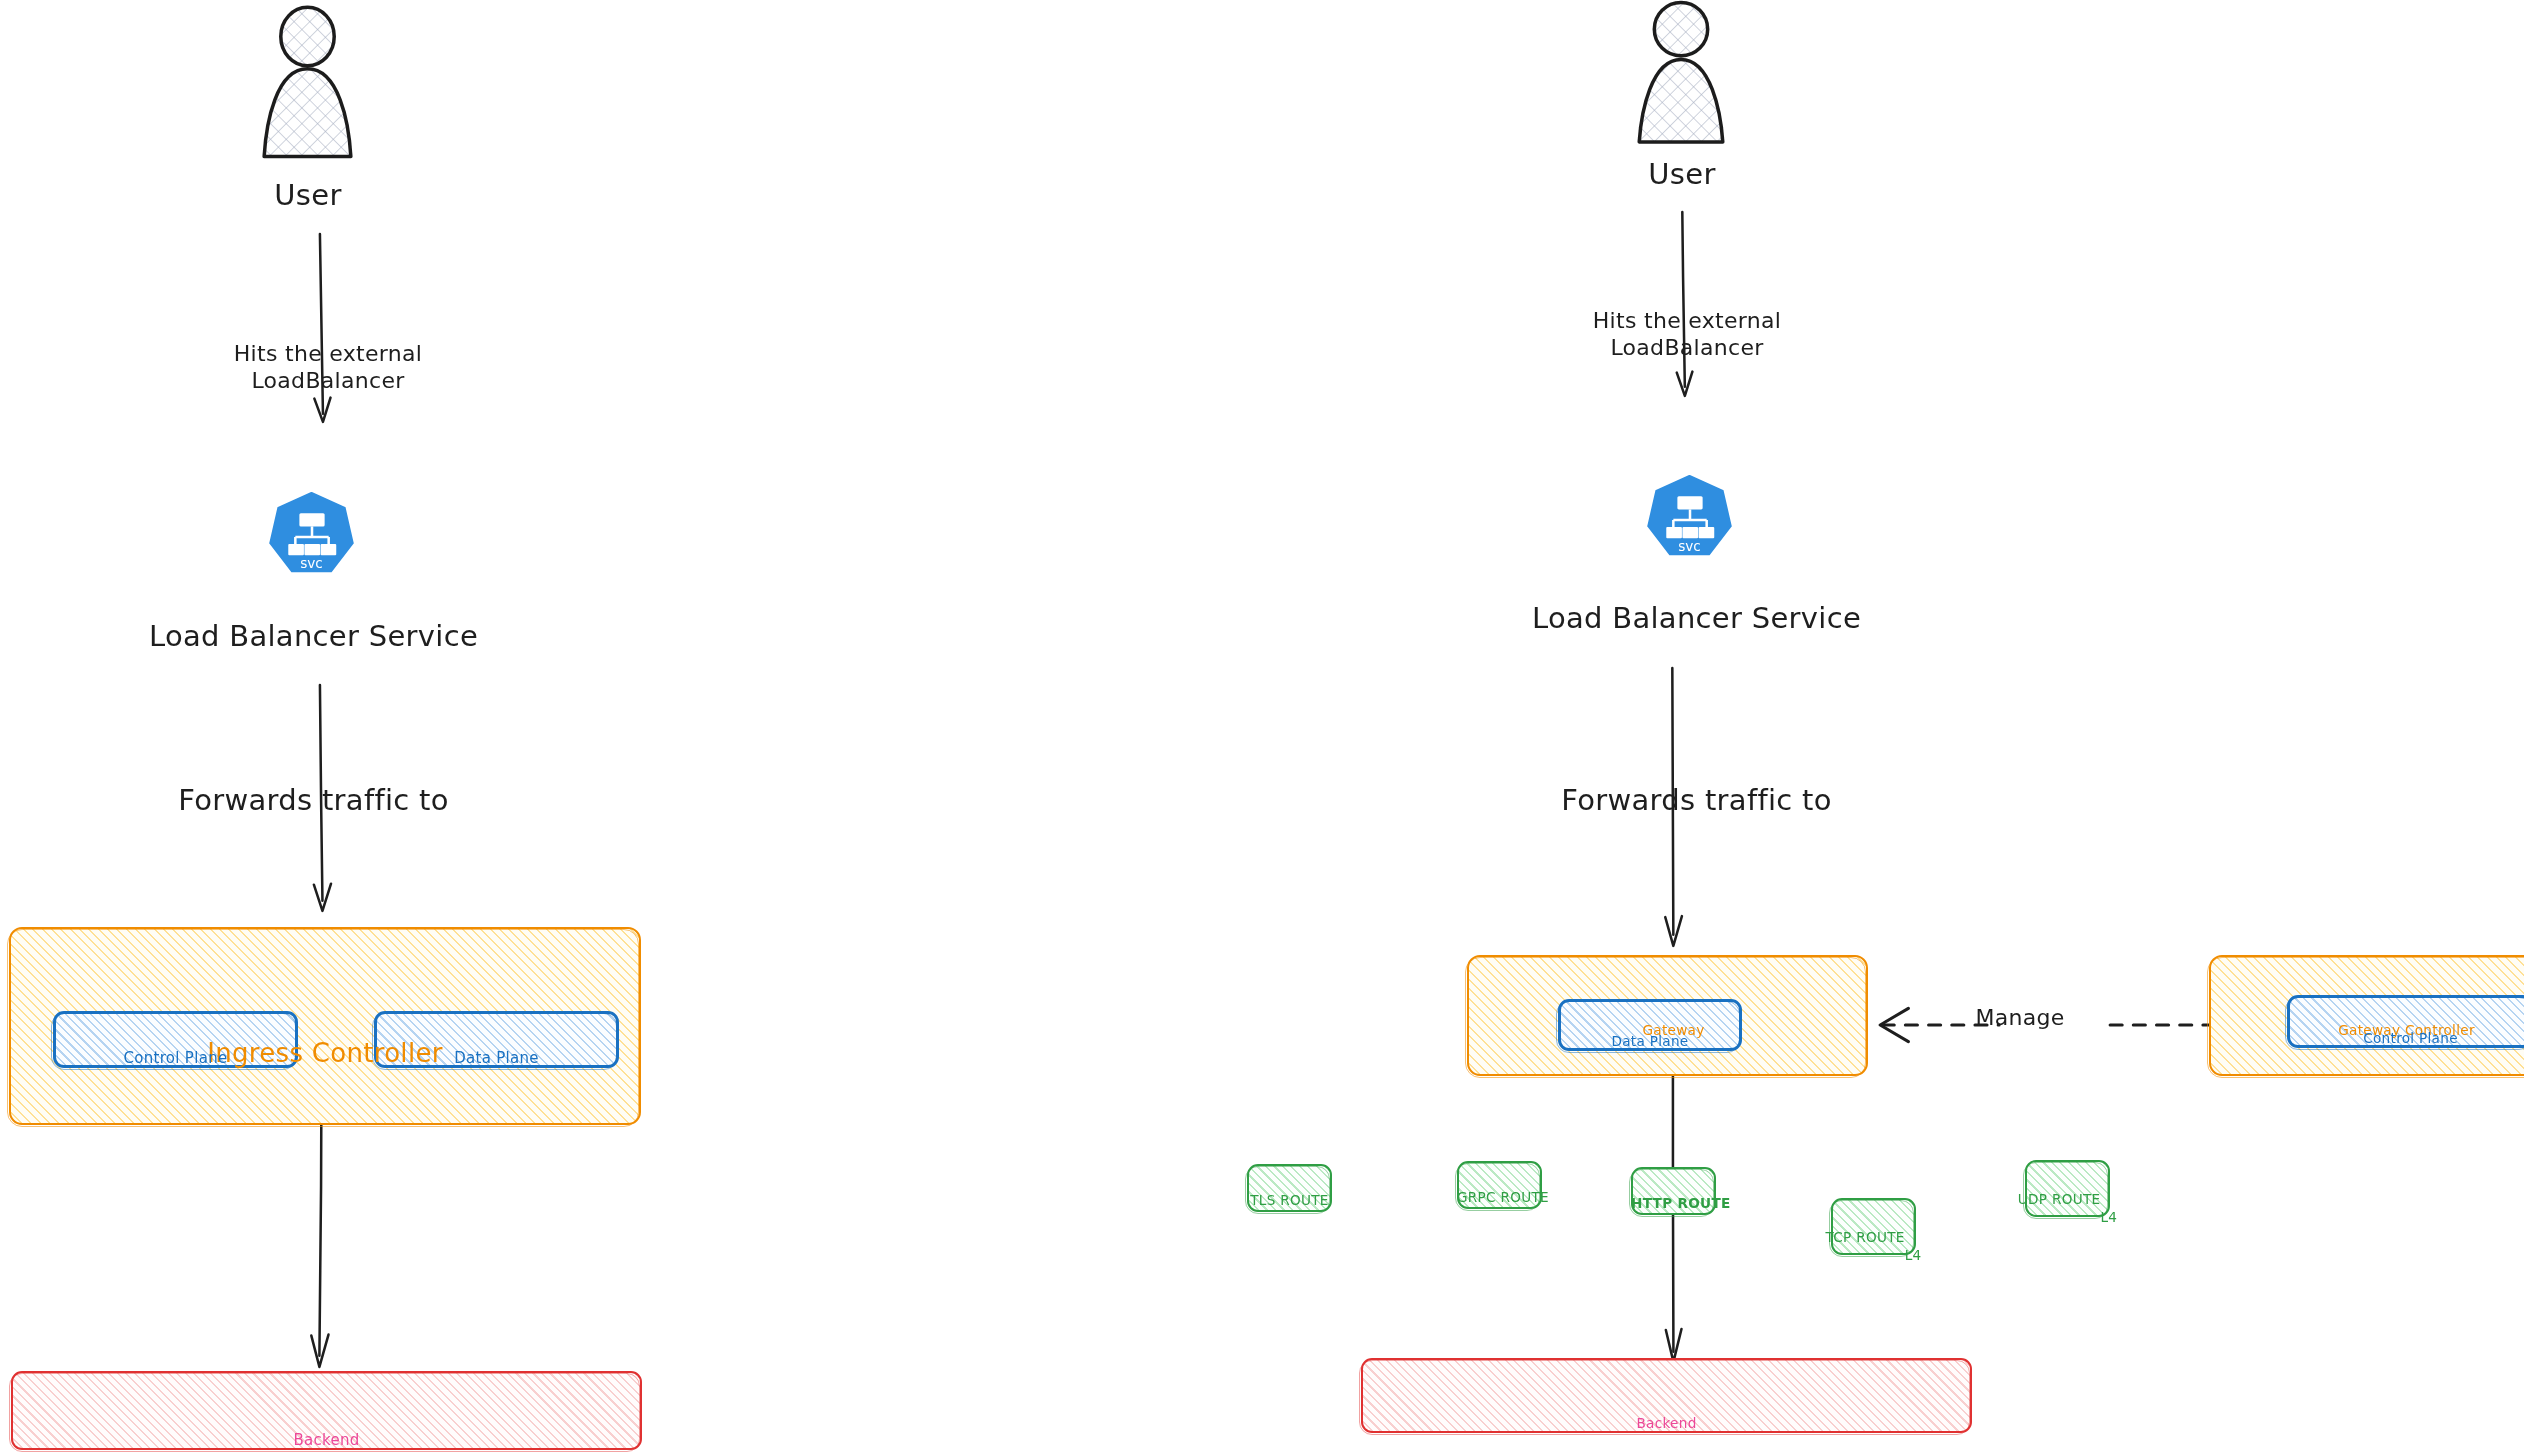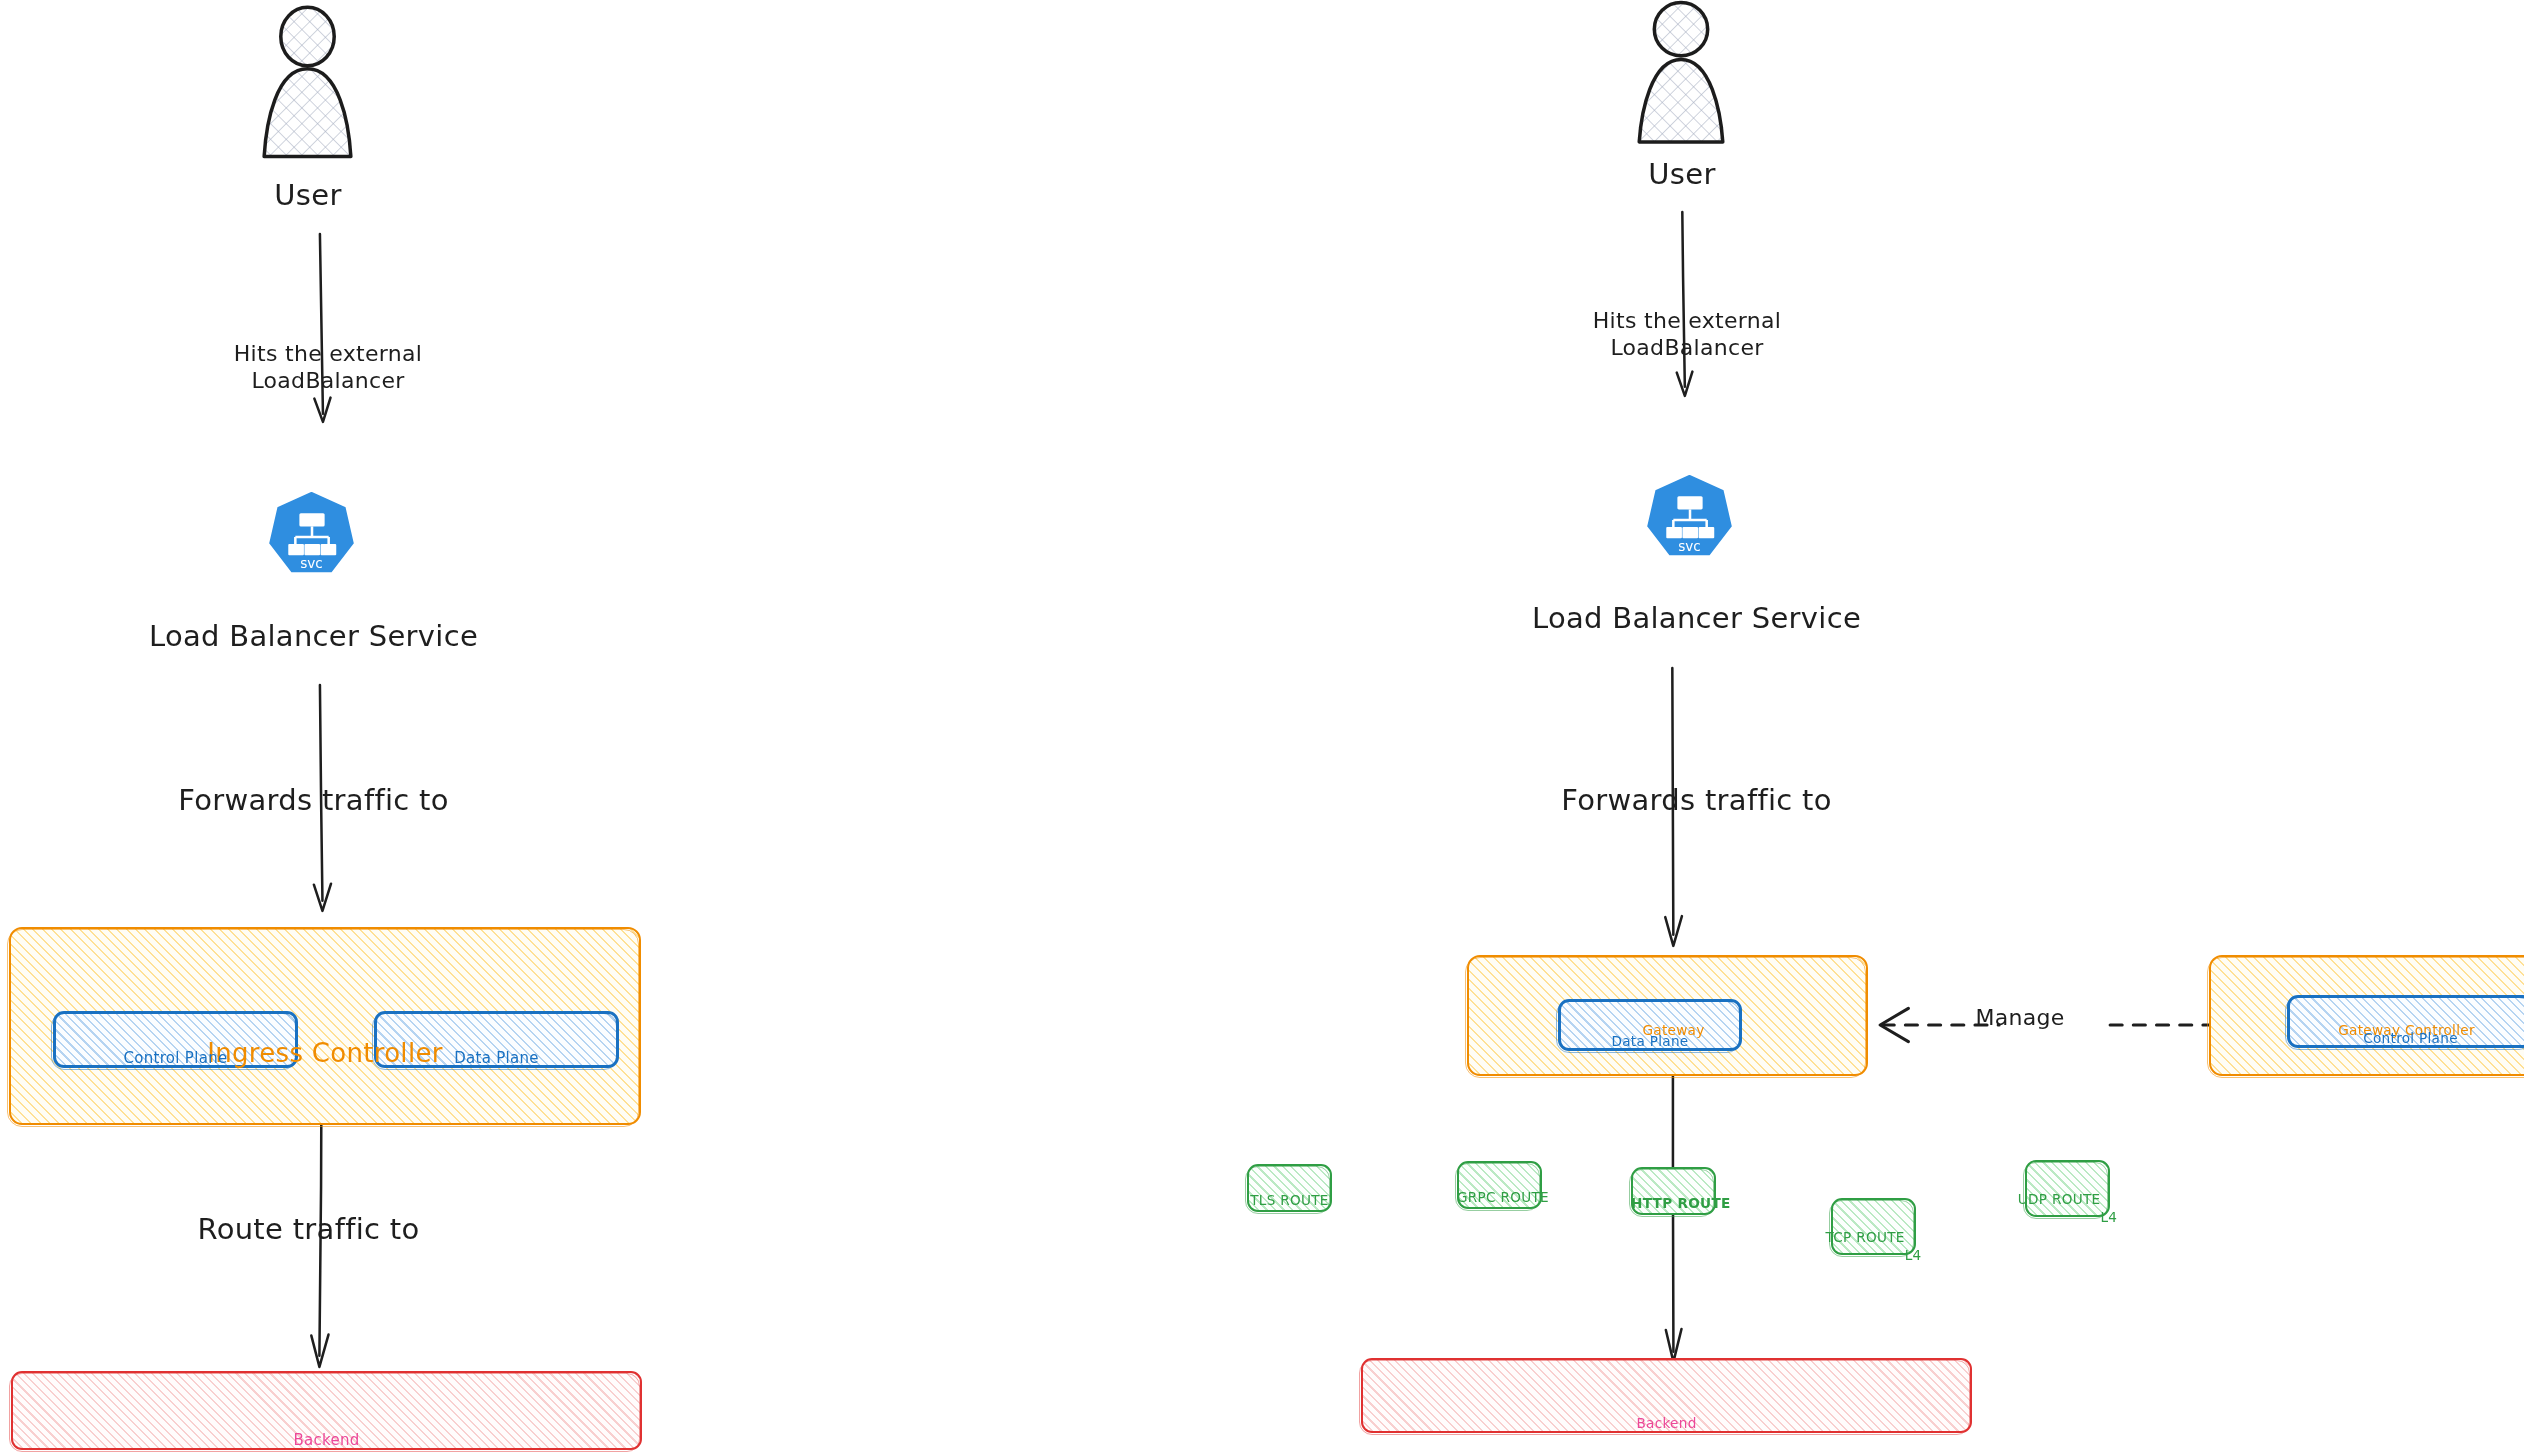--- a/index.html
+++ b/index.html
@@ -170,21 +170,20 @@
       <div class="sk"></div>
       <div class="sk2"></div>
       <div class="label t-tiny blue inner-label" style="left:0;top:19px;width:245px;">Data Plane</div>
     </div>
   </div>
 
   <svg class="arrow" style="left:283px;top:1083px;width:91px;height:293px;" viewBox="0 0 180 580">
     <path d="M76 2 C 76 180 74 370 72 540" stroke-width="5"></path>
     <path d="M56 500 L 72 562 L 90 498" stroke-width="5"></path>
   </svg>
-  <div class="label t-big dark" style="left:61px;top:1212px;width:495px;">Route traffic to</div>
 
   <div class="box b-red" style="left:11px;top:1371px;width:631px;height:79px;">
     <div class="sk"></div>
     <div class="sk2"></div>
     <div class="label t-tiny red inner-label" style="left:0;top:30px;width:631px;">Backend</div>
   </div>
 
   <svg class="actor" style="left:1623px;top:0px;width:116px;height:151px;" viewBox="0 0 230 300">
     <circle cx="115" cy="58" r="53" fill="url(#crosshatch)" stroke="#1e1e1e" stroke-width="7" filter="url(#rough)"></circle>
     <path d="M115 118 C 56 118 36 222 32 282 L 198 282 C 194 222 174 118 115 118 Z" fill="url(#crosshatch)" stroke="#1e1e1e" stroke-width="7" stroke-linejoin="round" filter="url(#rough)"></path>

